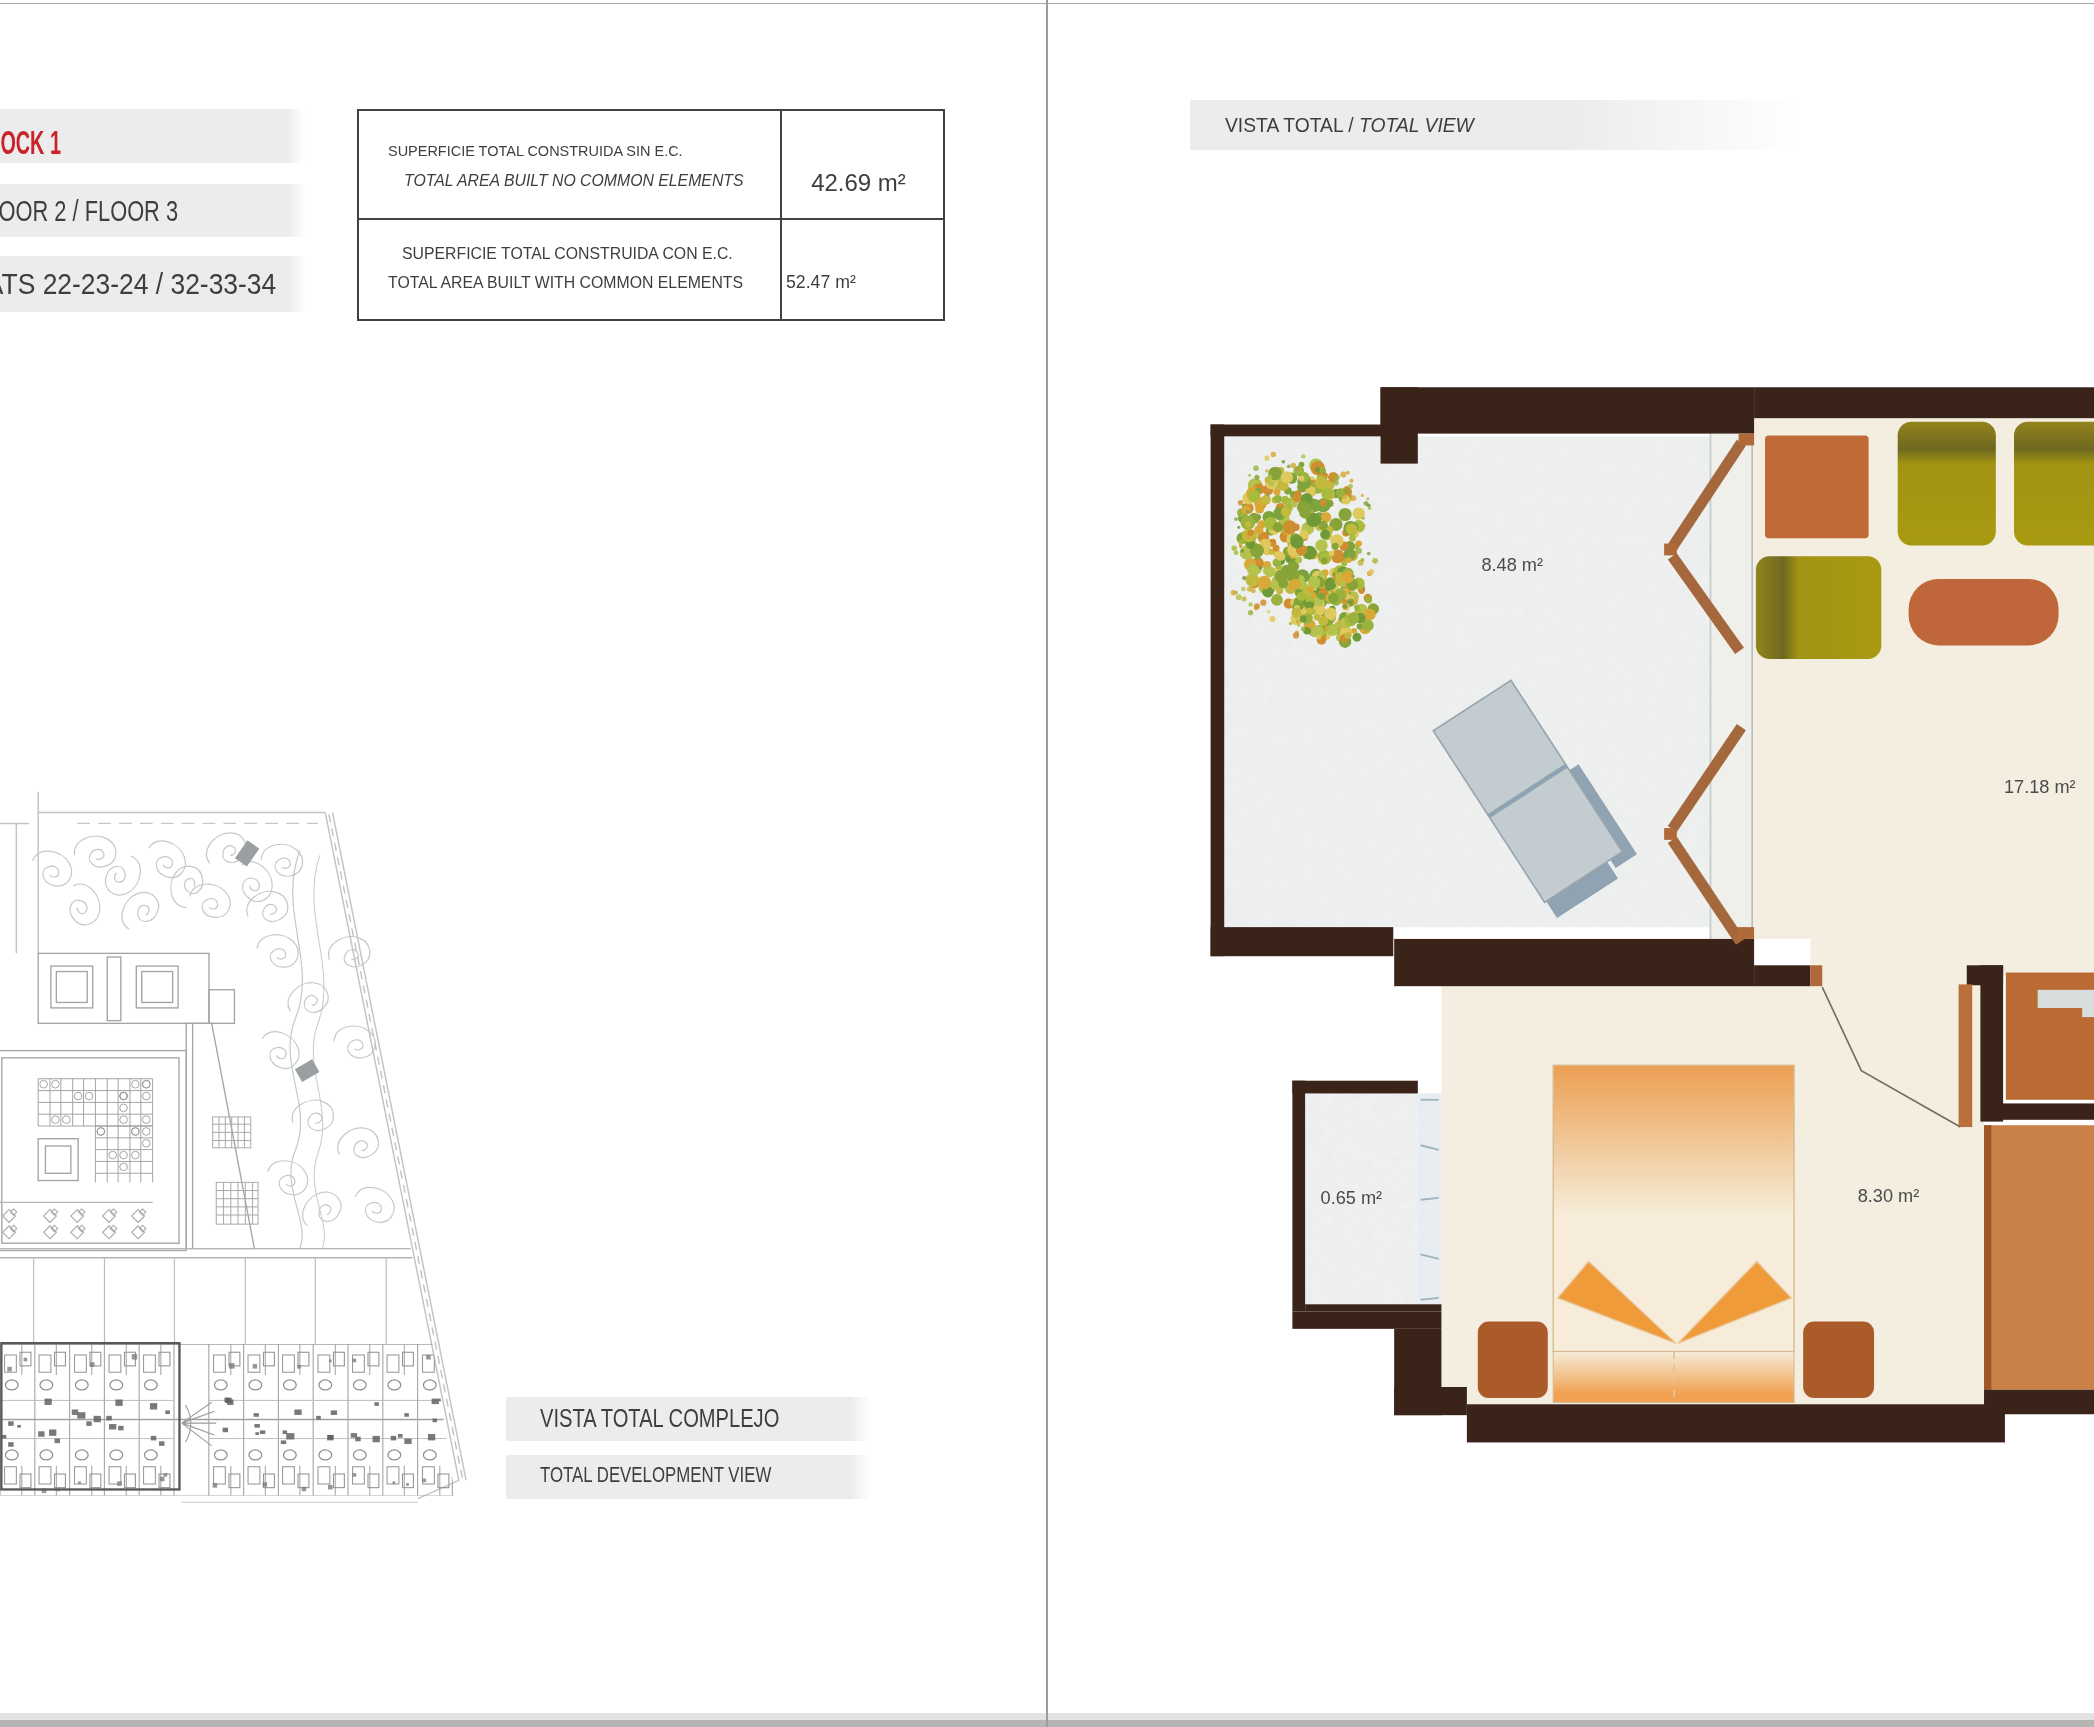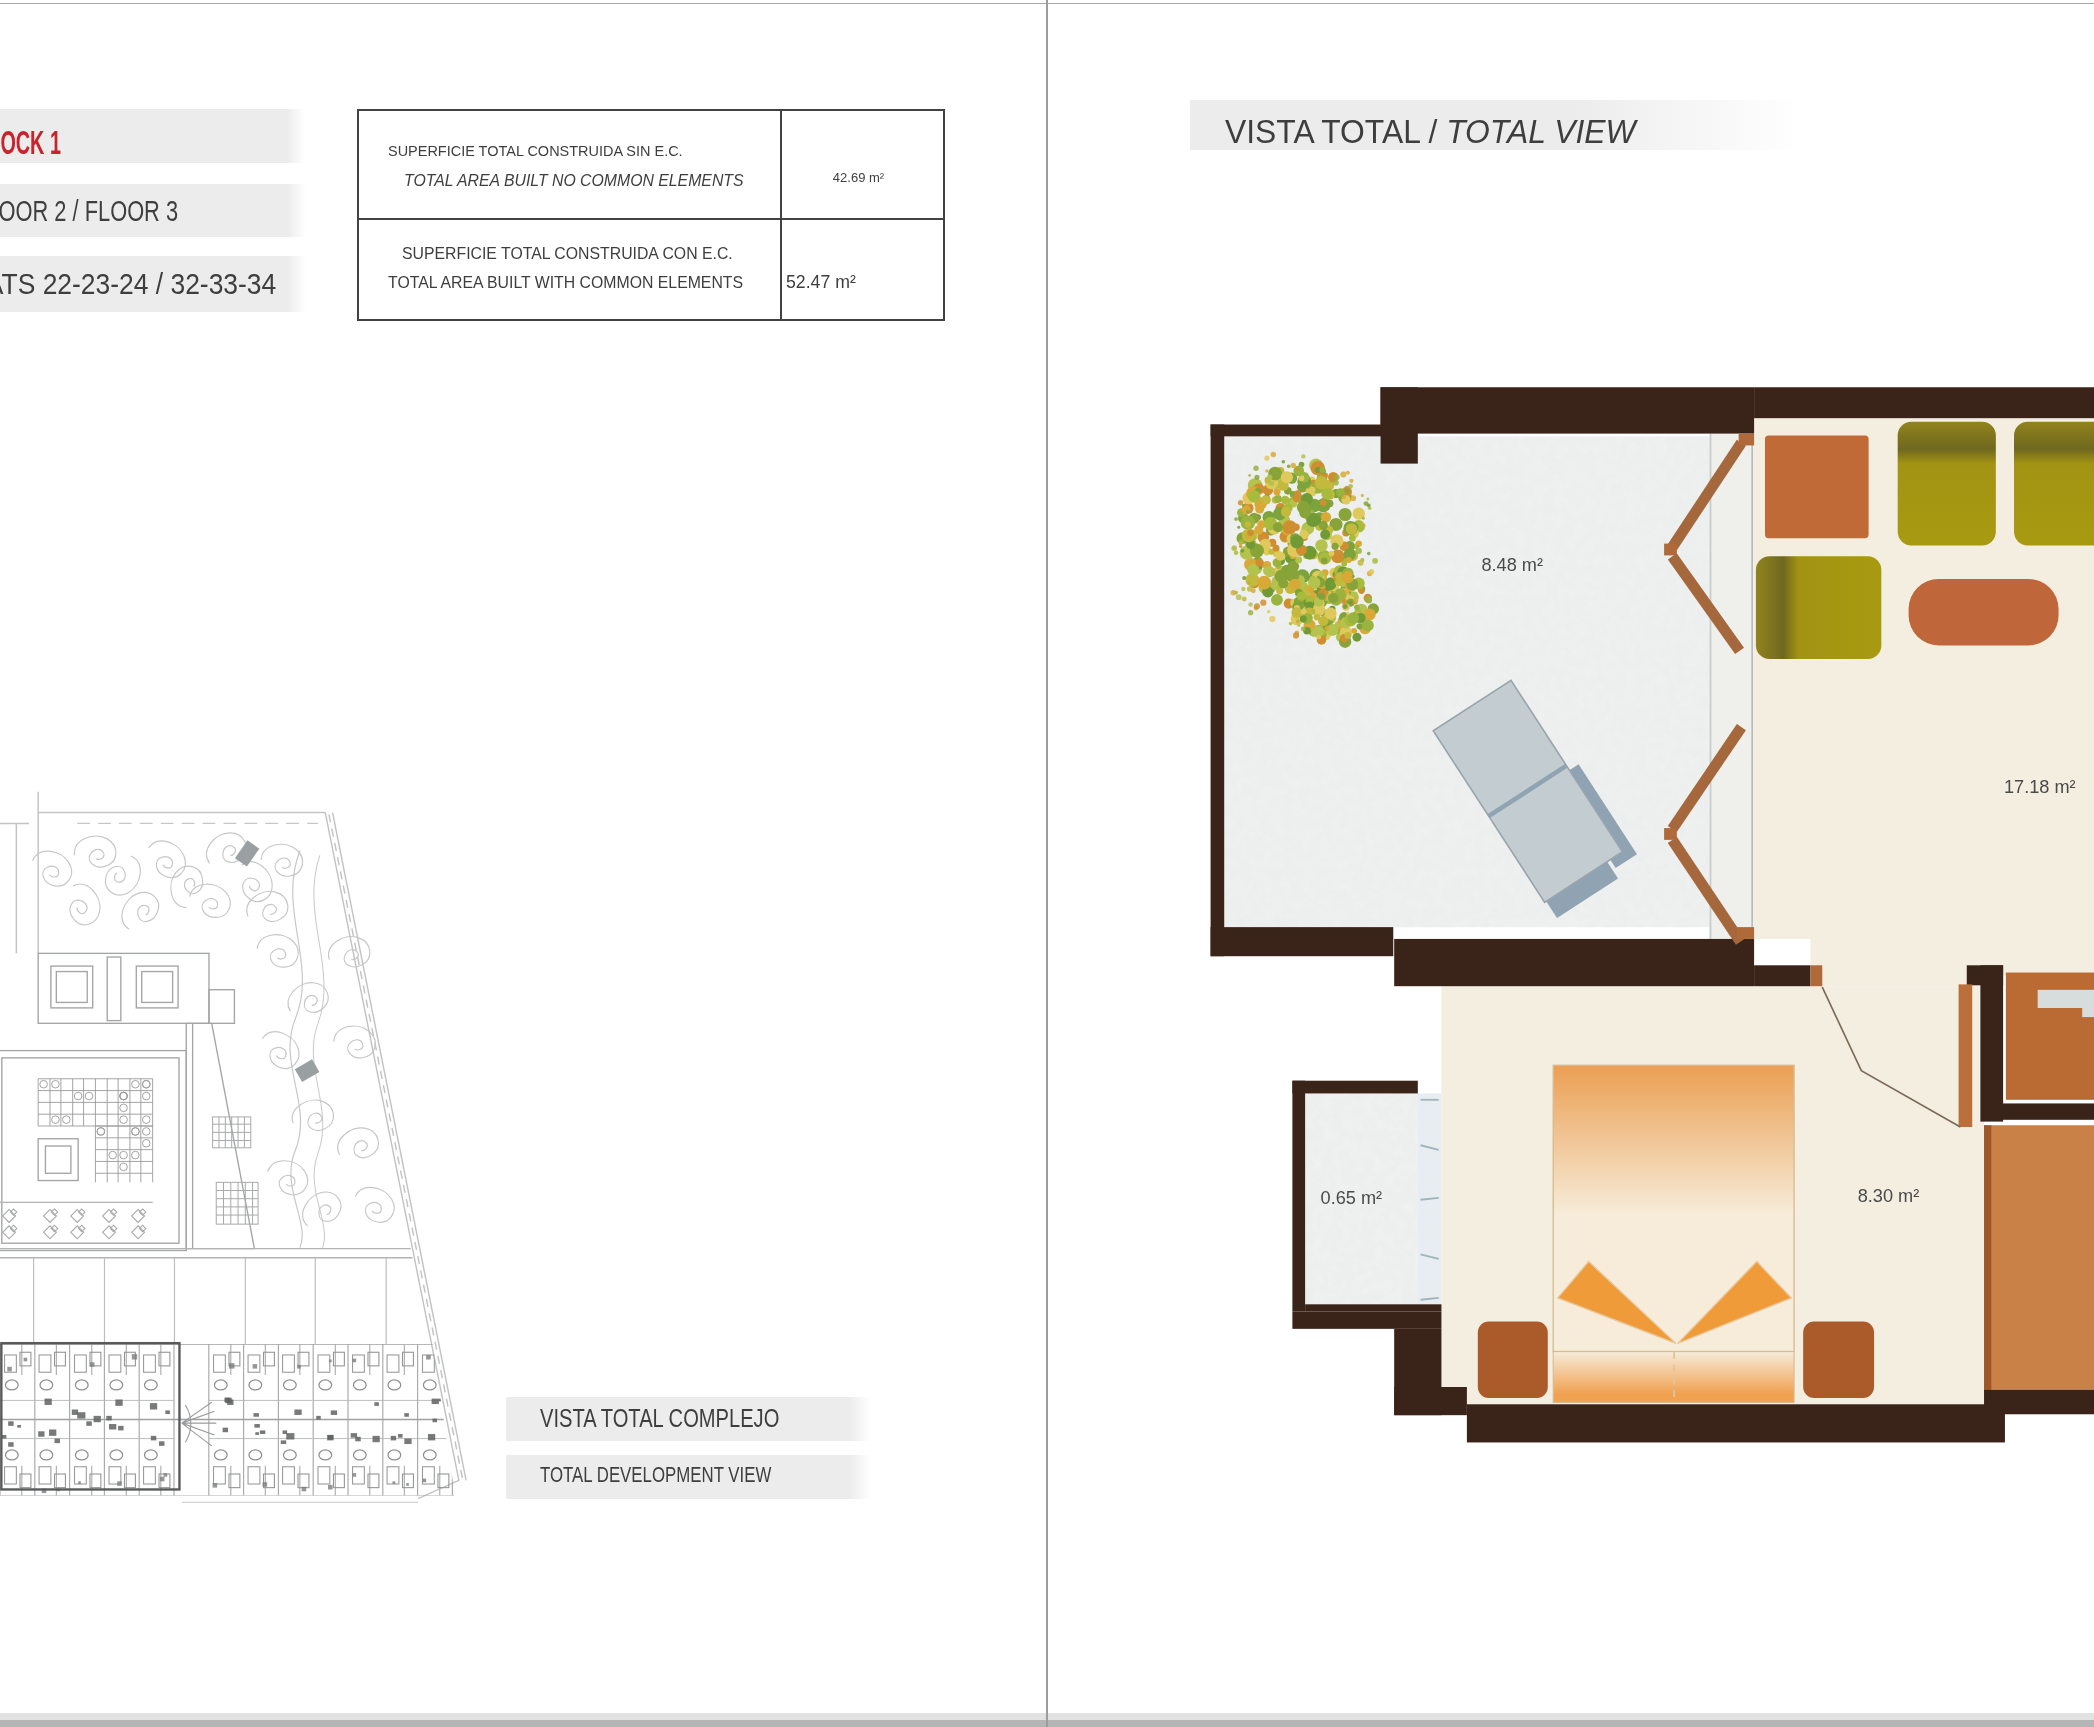--- a/index.html
+++ b/index.html
@@ -35,31 +35,31 @@
 <div class="abs" style="left:357px;top:109px;width:588px;height:212px;border:2.3px solid #424242;box-sizing:border-box;"></div>
 
 <div class="abs" style="left:357px;top:218px;width:588px;height:2.3px;background:#424242;"></div>
 
 <div class="abs" style="left:780px;top:109px;width:2.3px;height:212px;background:#424242;"></div>
 
 <div class="abs txt" style="left:388px;top:143px;font-size:15px;line-height:1;"><span class="sq" style="transform:scaleX(0.965);">SUPERFICIE TOTAL CONSTRUIDA SIN E.C.</span></div>
 
 <div class="abs txt" style="left:404px;top:172px;font-size:16.4px;font-style:italic;line-height:1;"><span class="sq" style="transform:scaleX(0.965);">TOTAL AREA BUILT NO COMMON ELEMENTS</span></div>
 
-<div class="abs txt" style="left:786px;top:171px;width:145px;text-align:center;font-size:13px;line-height:1;">42.69 m²</div>
+<div class="abs txt" style="left:786px;top:171px;width:145px;text-align:center;font-size:24px;line-height:1;">42.69 m²</div>
 
 <div class="abs txt" style="left:402px;top:245px;font-size:16.4px;line-height:1;"><span class="sq" style="transform:scaleX(0.965);">SUPERFICIE TOTAL CONSTRUIDA CON E.C.</span></div>
 
 <div class="abs txt" style="left:388px;top:274px;font-size:16.4px;line-height:1;"><span class="sq" style="transform:scaleX(0.965);">TOTAL AREA BUILT WITH COMMON ELEMENTS</span></div>
 
 <div class="abs txt" style="left:786px;top:274px;width:145px;text-align:left;font-size:17.7px;line-height:1;">52.47 m²</div>
 
 <div class="abs" style="left:1190px;top:100px;width:611px;height:50px;background:linear-gradient(90deg,#ececec 0%,#ececec 62%,rgba(236,236,236,0) 100%);"></div>
 
-<div class="abs txt" style="left:1225px;top:115px;font-size:33px;line-height:1;text-align:right;"><span class="sq" style="transform:scaleX(0.965);">VISTA TOTAL / <i>TOTAL VIEW</i></span></div>
+<div class="abs txt" style="left:1225px;top:115px;font-size:20px;line-height:1;text-align:right;"><span class="sq" style="transform:scaleX(0.965);">VISTA TOTAL / <i>TOTAL VIEW</i></span></div>
 
 <div class="abs bar" style="left:506px;top:1397px;width:365px;height:44px;"></div>
 
 <div class="abs txt" style="left:540px;top:1405px;font-size:26px;line-height:1;"><span class="sq" style="transform:scaleX(0.774);">VISTA TOTAL COMPLEJO</span></div>
 
 <div class="abs bar" style="left:506px;top:1455px;width:365px;height:44px;"></div>
 
 <div class="abs txt" style="left:540px;top:1464px;font-size:22px;line-height:1;"><span class="sq" style="transform:scaleX(0.765);">TOTAL DEVELOPMENT VIEW</span></div>
 
 <svg class="abs" style="left:0;top:764px;" width="527" height="764" viewBox="0 840 580 840" xmlns="http://www.w3.org/2000/svg">

